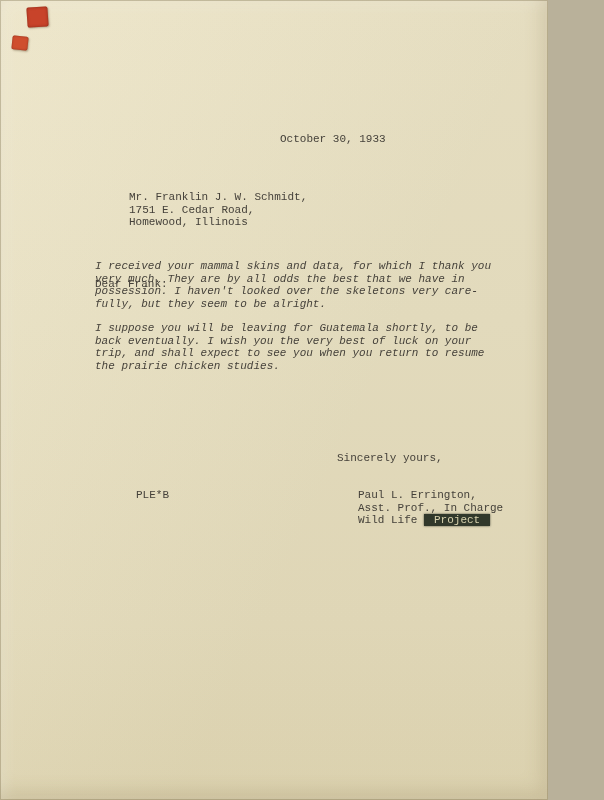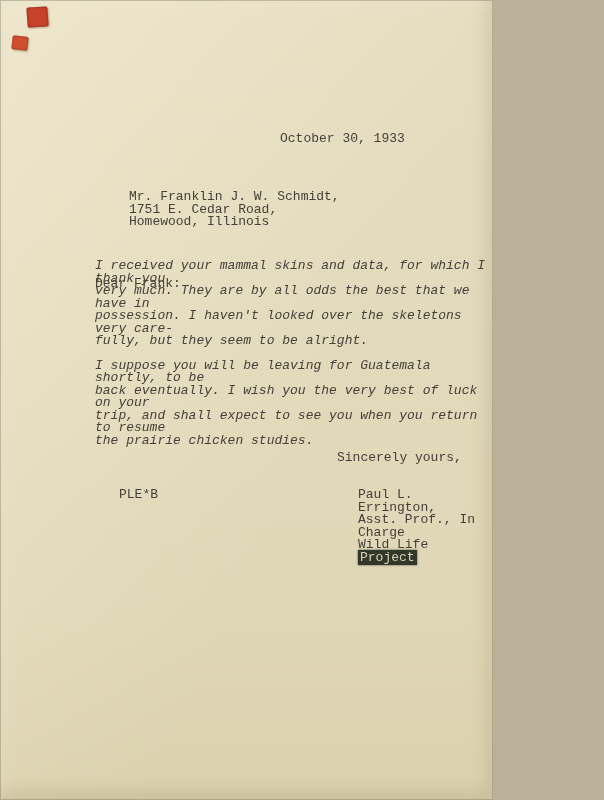--- a/index.html
+++ b/index.html
@@ -5,32 +5,32 @@
   html, body {
     margin: 0;
     padding: 0;
     width: 604px;
     height: 800px;
     background: #b9b19a;
     font-family: "Liberation Mono", "DejaVu Sans Mono", monospace;
   }
   .paper {
     position: relative;
-    width: 493px;
+    width: 548px;
     height: 800px;
     background:
       linear-gradient(115deg, rgba(255,255,255,0.10), rgba(0,0,0,0.03) 60%),
       linear-gradient(180deg, #ece4c6 0%, #e9e1c2 40%, #e6ddbc 78%, #e2d8b4 100%);
     box-shadow:
       inset 0 0 0 1px rgba(120,105,70,0.35),
       inset -6px -8px 18px rgba(120,100,60,0.18),
       inset 5px 4px 14px rgba(255,255,250,0.25);
     overflow: hidden;
     color: #45413a;
-    font-size: 13px;
+    font-size: 11px;
     line-height: 12.5px;
   }
   
   .tape {
     position: absolute;
     border-radius: 2px;
   }
   .tape-1 {
     left: 27px; top: 7px;
     width: 21px; height: 20px;
@@ -68,30 +68,30 @@
     margin: 0 0 12px 0;
     white-space: pre-line;
   }
   .closing {
     position: absolute;
     left: 337px; top: 452px;
     white-space: nowrap;
   }
   .initials {
     position: absolute;
-    left: 95px; top: 489px; padding-left: 24px;
+    left: 112px; top: 489px; padding-left: 24px;
   }
   .signature {
     position: absolute;
     left: 358px; top: 489px;
   }
   .sig-highlight {
     background: #31382b;
     color: #d8d2ae;
-    padding: 0 2px;
+    padding: 0 10px;
     box-shadow: 0 0 2px rgba(20,25,15,0.7);
   }
 </style>
 </head>
 <body>
 
 <div class="paper">
 
   <div class="tape tape-1"></div>
   <div class="tape tape-2"></div>

